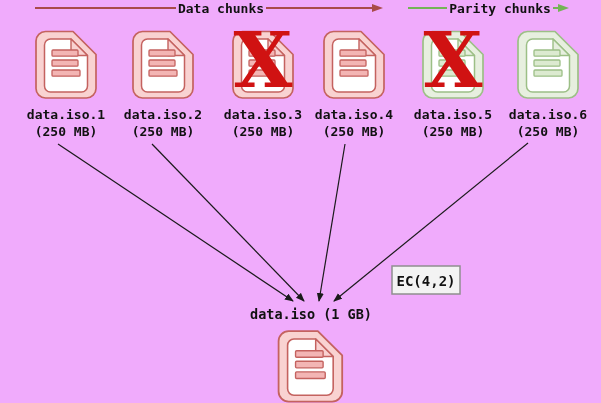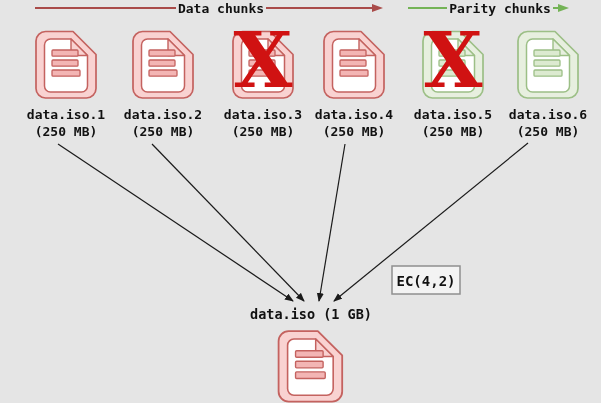--- a/index.html
+++ b/index.html
@@ -1,16 +1,16 @@
 <!DOCTYPE html>
 <html><head>
 <meta charset="utf-8">
 <style>
   html,body{margin:0;padding:0;background:#ffffff;}
-  .stage{position:relative;width:601px;height:403px;background:#e5e5e5;overflow:hidden;text-align:right;}
+  .stage{position:relative;width:601px;height:403px;background:#f0abfc;overflow:hidden;text-align:right;}
   svg{display:block;}
   .lbl{font:bold 13px "DejaVu Sans Mono", monospace;fill:#111;}
   .hdr{font:bold 13px "DejaVu Sans Mono", monospace;fill:#111;}
   .outlbl{font:bold 13.5px "DejaVu Sans Mono", monospace;fill:#111;}
   .eclbl{font:bold 14px "DejaVu Sans Mono", monospace;fill:#111;}
   .ecbox{fill:#f3f3f3;stroke:#8f8f8f;stroke-width:1.5;}
   .xmark{font:bold 76px "DejaVu Serif", serif;text-anchor:middle;}
   .blackline{stroke:#1a1a1a;stroke-width:1.2;fill:none;}
   .hline{stroke-width:2;fill:none;}
 </style>

